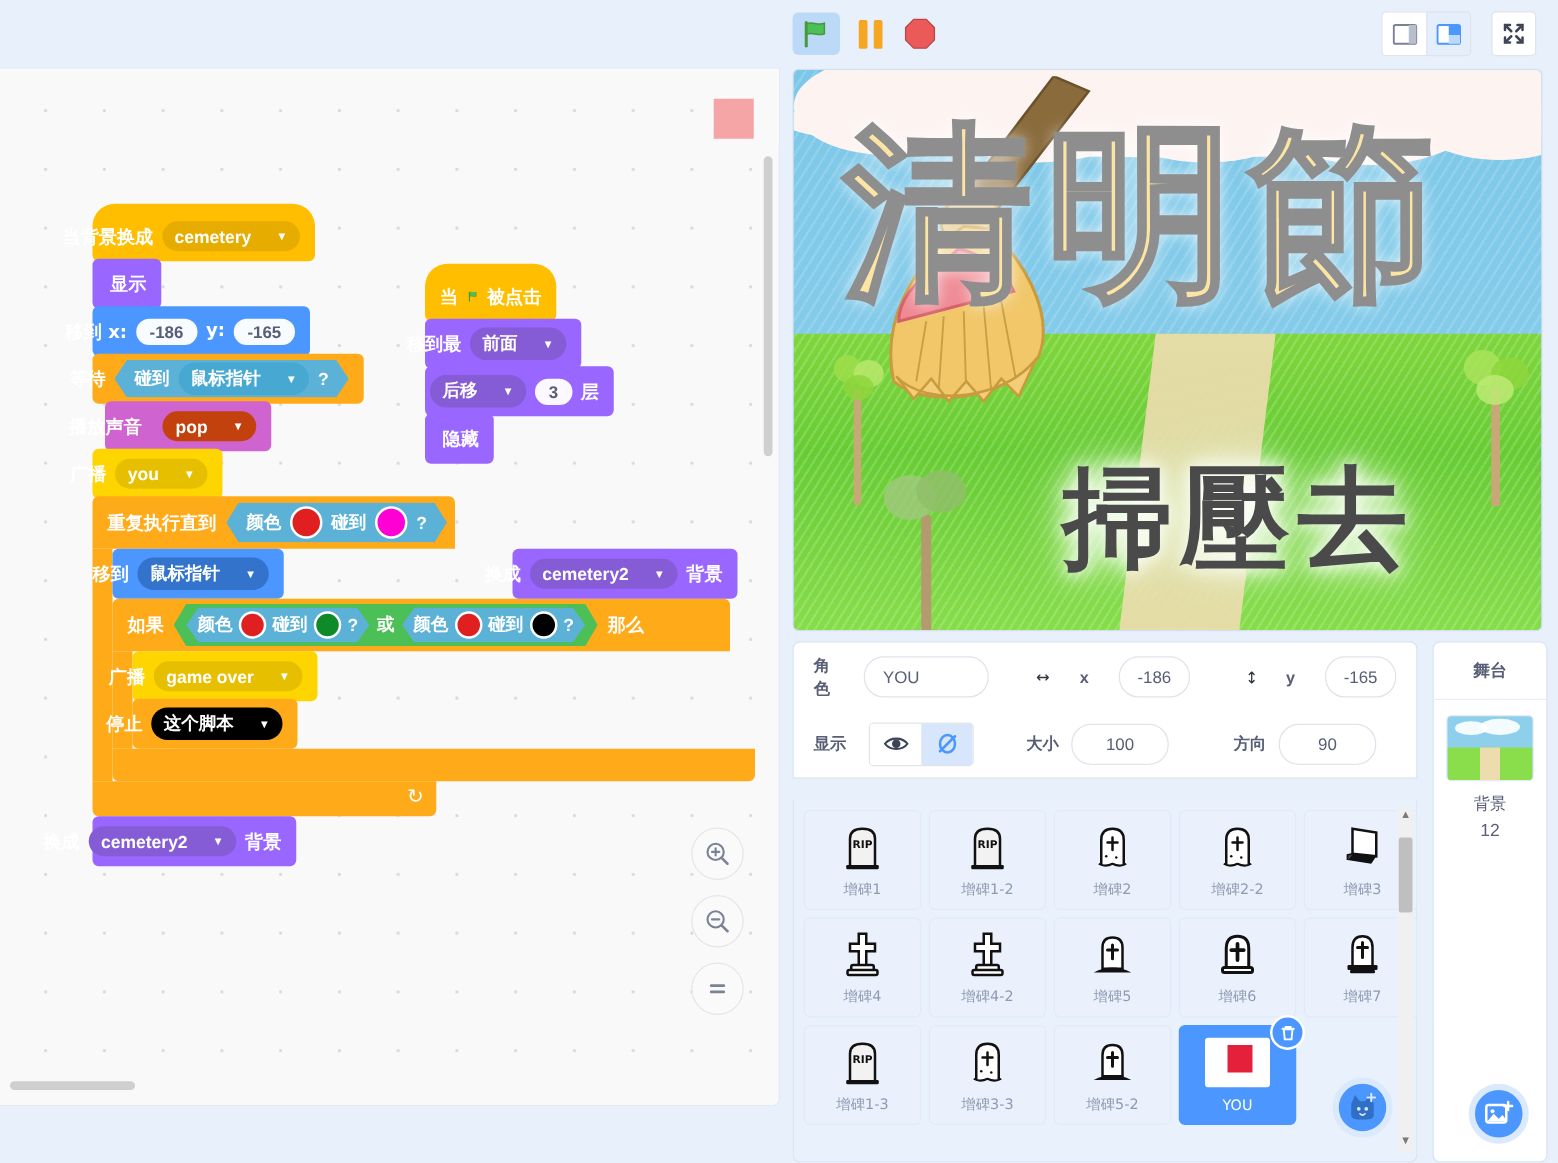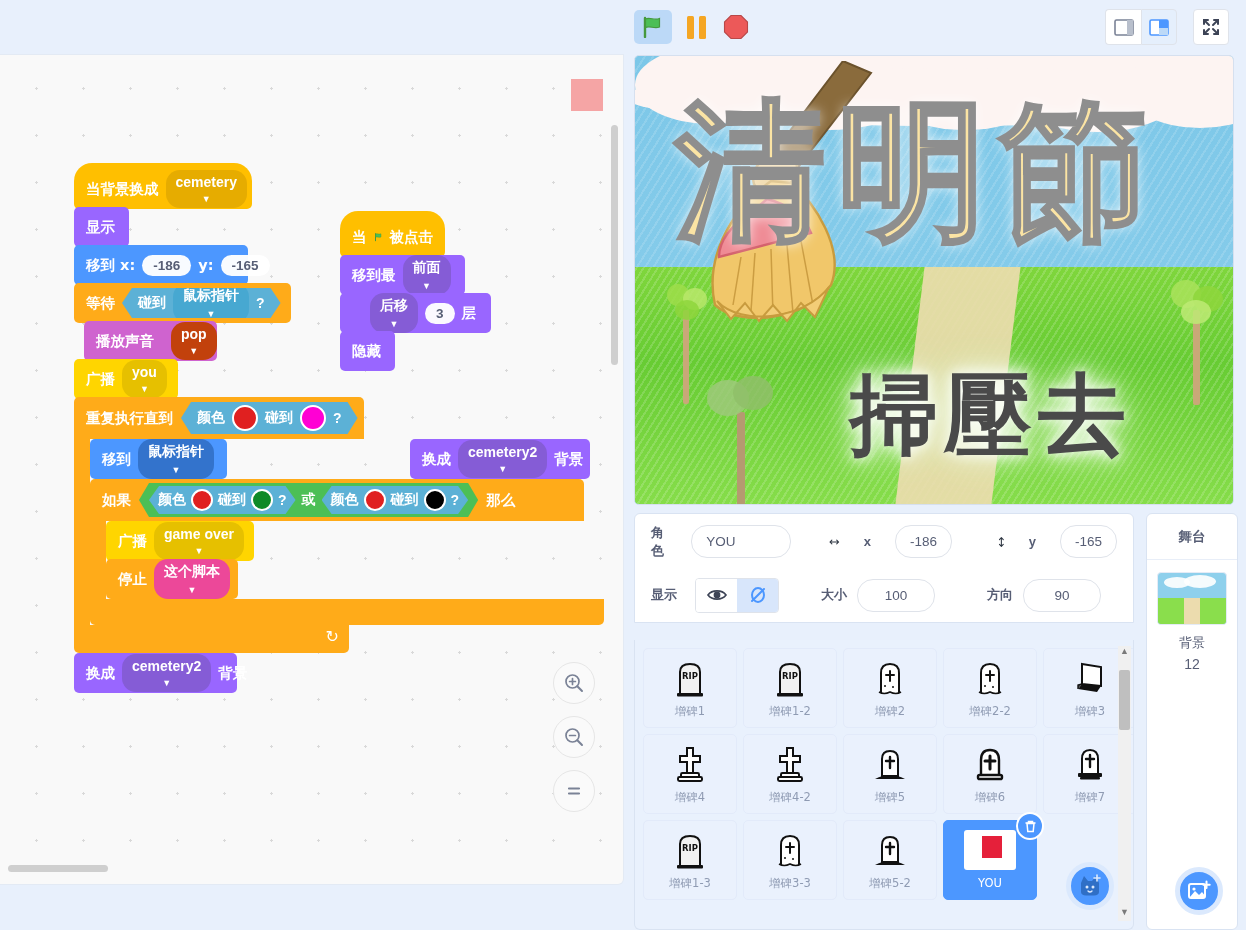--- a/index.html
+++ b/index.html
@@ -64,46 +64,46 @@
     position: absolute; left: 8px; bottom: 12px; width: 100px; height: 7px;
     background: #cfcfcf; border-radius: 4px;
   }
 
   
   .stack { position: absolute; }
   .blk {
     position: relative; display: flex; align-items: center;
     height: 40px; padding: 0 12px; gap: 7px;
     color: #fff; font-size: 14.5px; font-weight: bold; white-space: nowrap;
-    border-radius: 5px; margin-top: -2px;
+    border-radius: 5px; margin-top: -2px; justify-content: flex-end;
   }
   .blk.hat { border-radius: 18px 18px 5px 5px; height: 46px; padding-top: 6px; }
   .ev   { background: #ffbf00; }
   .look { background: #9966ff; }
   .moti { background: #4c97ff; }
   .ctrl { background: #ffab19; }
   .snd  { background: #cf63cf; margin-left: 10px; }
   .evt  { background: #ffd500; }
   .notch {
     position: absolute; left: 14px; bottom: -3px; width: 22px; height: 5px;
     border-radius: 0 0 4px 4px;
   }
   .oval {
     background: rgba(255,255,255,.96); color: #575e75; font-size: 13.5px;
     border-radius: 13px; padding: 3px 11px; display: inline-flex;
     align-items: center; gap: 5px; font-weight: bold;
   }
   .drop {
     border-radius: 14px; padding: 4px 10px; display: inline-flex;
-    align-items: center; gap: 4px; color: #fff; font-size: 14px; font-weight: bold; flex-direction: column;
+    align-items: center; gap: 20px; color: #fff; font-size: 14px; font-weight: bold;
   }
   .drop.ev   { background: #e6ac00; }
   .drop.look { background: #855cd6; }
   .drop.moti { background: #3373cc; }
-  .drop.ctrl { background: #ec4899; }
+  .drop.ctrl { background: #000000; }
   .drop.snd  { background: #c2410c; }
   .drop.evt  { background: #e6c000; }
   .arrow { font-size: 9px; }
   .hexa {
     display: inline-flex; align-items: center; gap: 7px;
     background: #5cb1d6; color: #fff; font-size: 14px; font-weight: bold;
     height: 30px; padding: 0 16px;
     clip-path: polygon(10px 0, calc(100% - 10px) 0, 100% 50%, calc(100% - 10px) 100%, 10px 100%, 0 50%);
   }
   .hexa.green {

